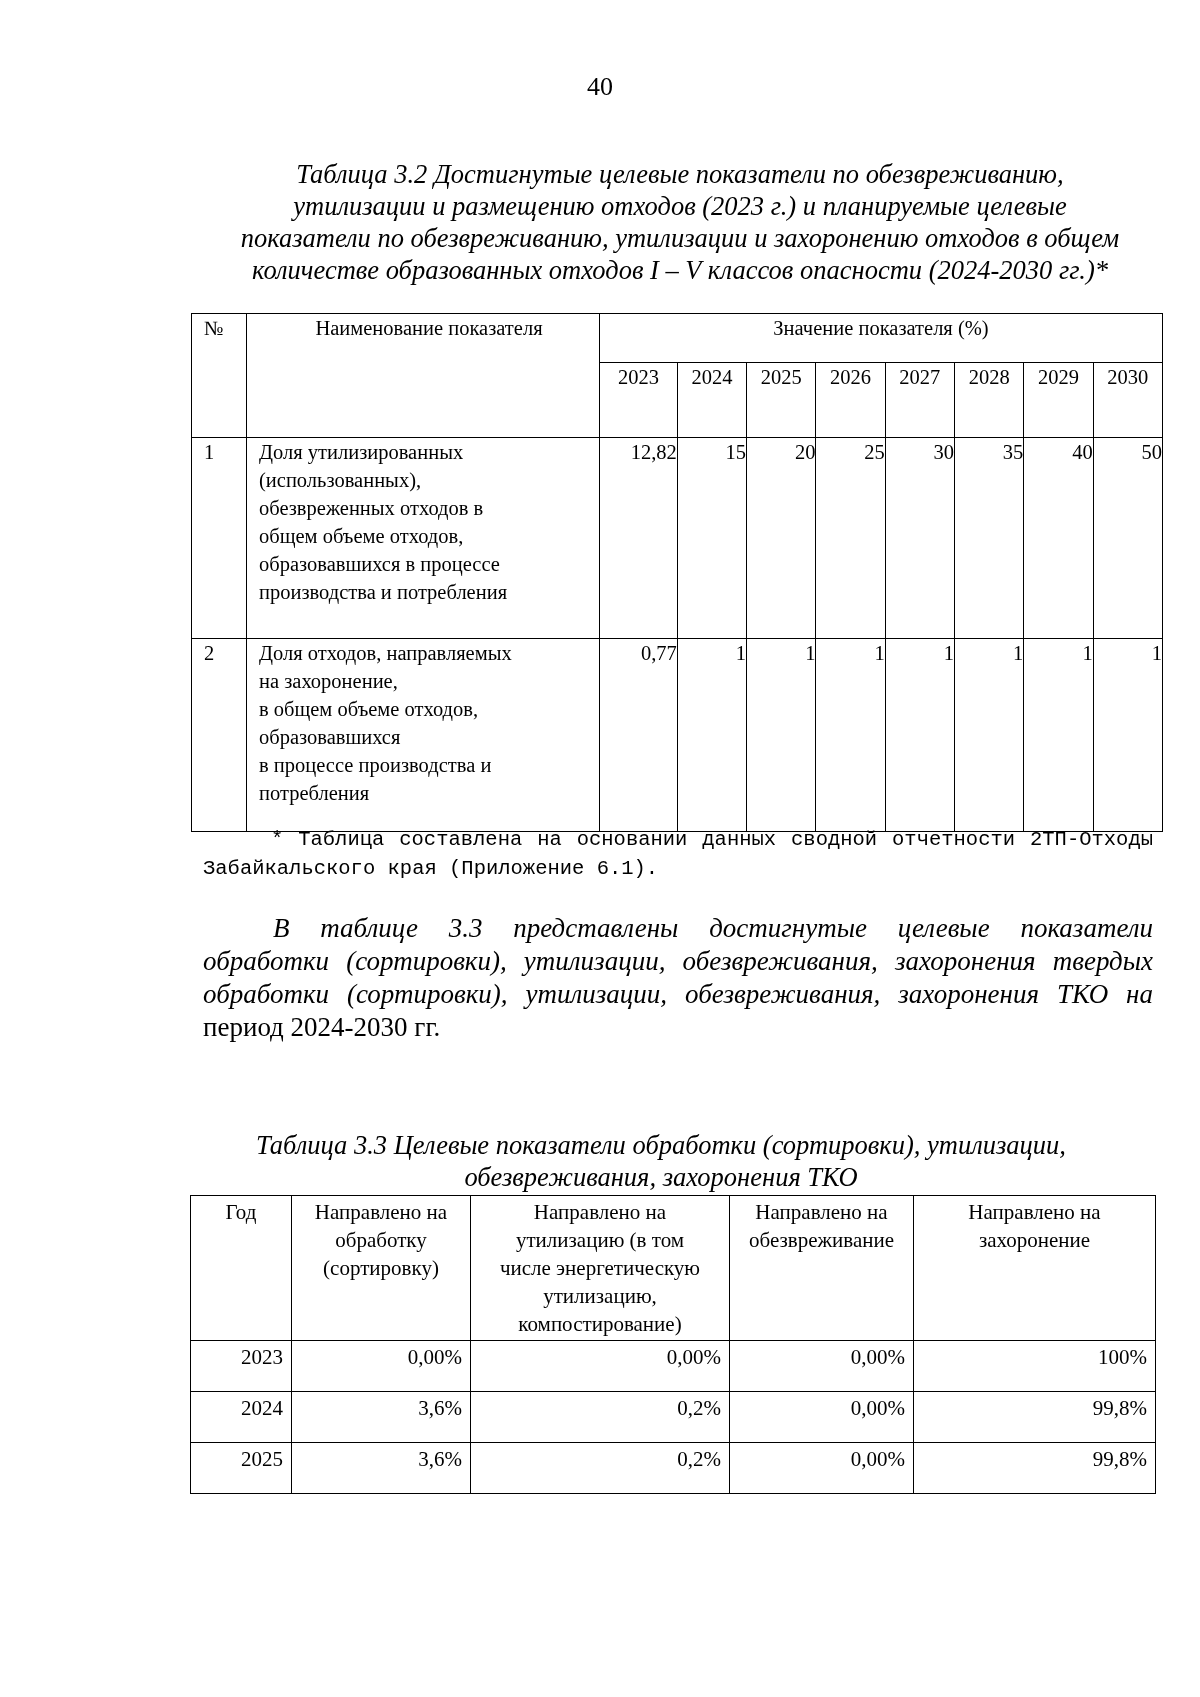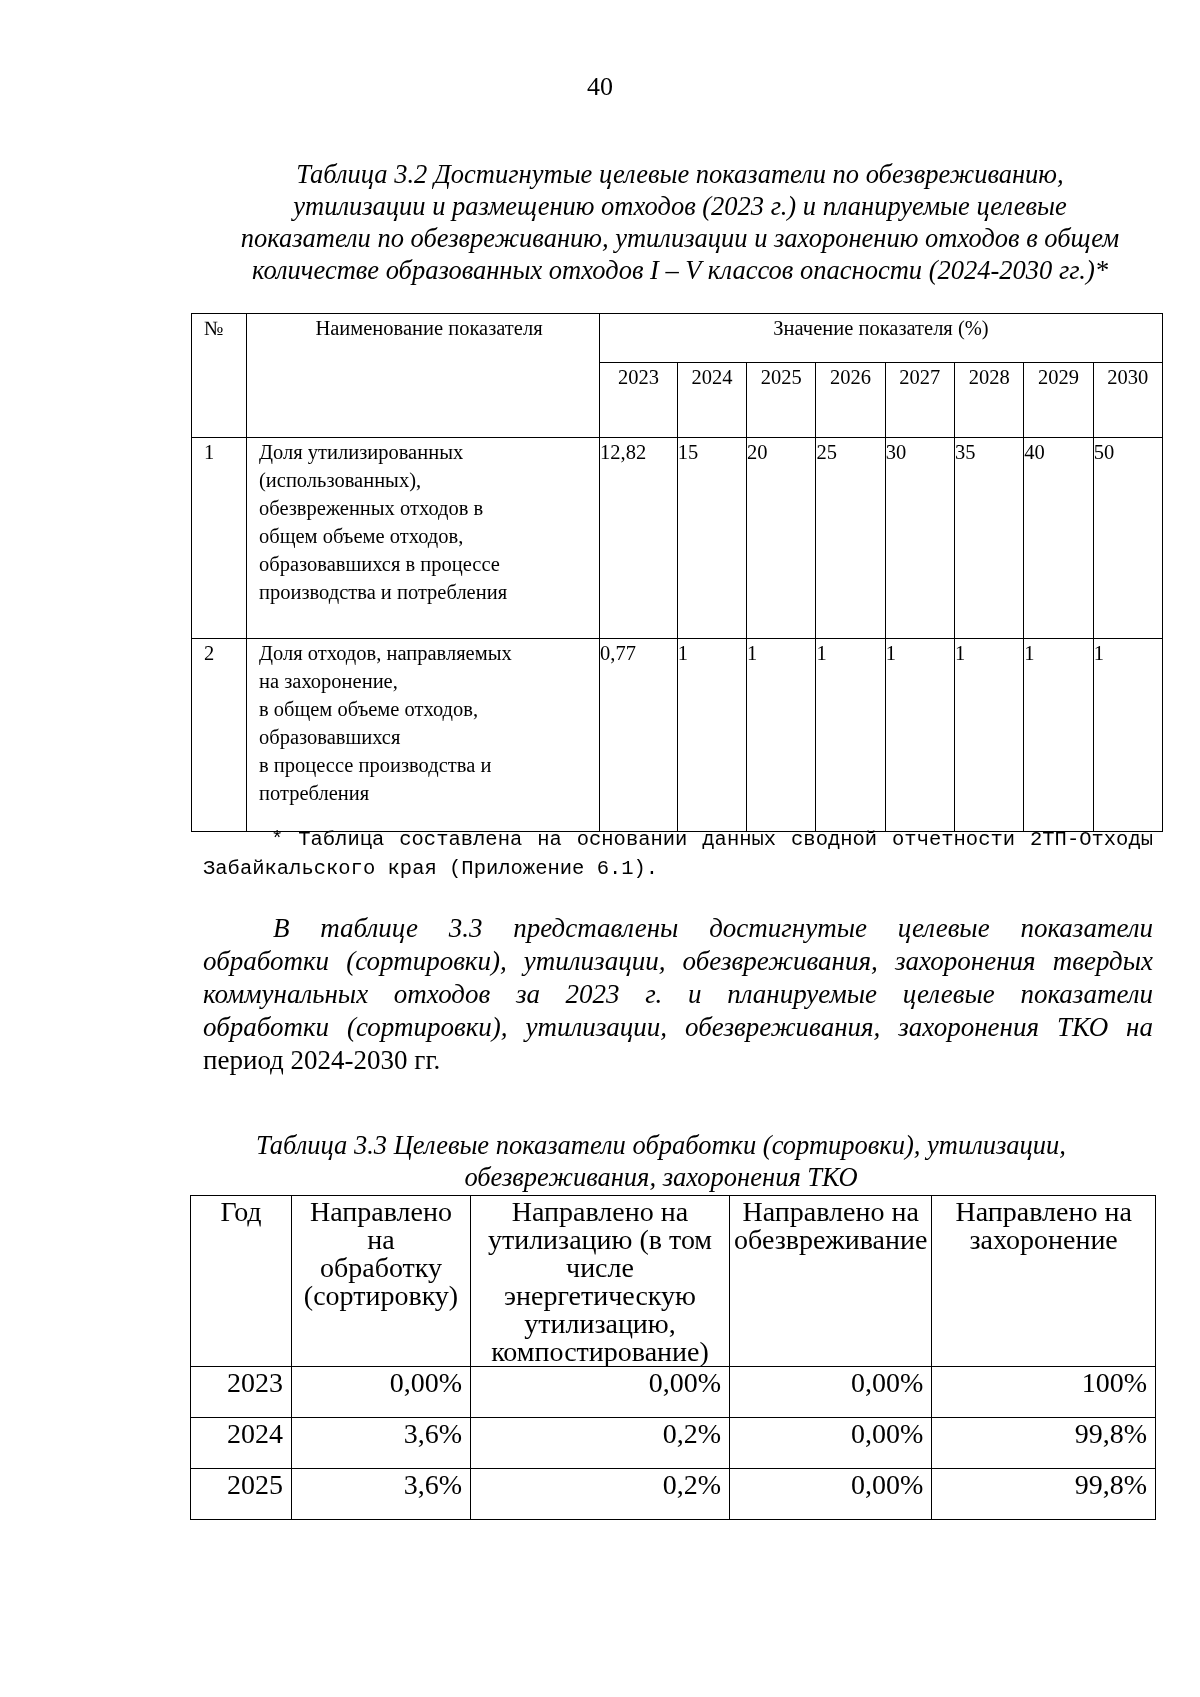--- a/index.html
+++ b/index.html
@@ -8,31 +8,31 @@
   .page-number { position: absolute; top: 72px; left: 0; width: 1200px; text-align: center; font-size: 26px; }
   .caption { position: absolute; left: 200px; width: 960px; text-align: center; font-size: 26.5px; line-height: 32px; font-style: italic; }
   #cap1 { top: 158px; }
   #cap2 { top: 1105px; left: 176px; width: 970px; margin-top: 24px; }
   table { border-collapse: collapse; position: absolute; }
   td, th { border: 1.5px solid #000; font-weight: normal; vertical-align: top; padding: 0; }
   #t1 { left: 191px; top: 313px; width: 972px; font-size: 20.5px; line-height: 28px; }
   #t1 .c-num { width: 42px; text-align: left; padding-left: 12px; }
   #t1 .c-name { width: 340px; text-align: left; padding-left: 12px; }
   #t1 .yr { text-align: center; height: 74px; }
-  #t1 .v { padding-right: 0; }
+  #t1 .v { text-align: right; padding-right: 0; }
   #t1 .hdr-top { text-align: center; height: 48px; }
   #t1 tr.r1 td { height: 200px; }
   #t1 tr.r2 td { height: 192px; }
   .footnote { position: absolute; left: 203px; top: 825px; width: 950px; font-size: 20.5px; line-height: 29px; text-align: justify; font-family: Liberation Mono, monospace; }
   .footnote .l1 { text-indent: 68px; text-align-last: justify; }
   .para { position: absolute; left: 203px; top: 912px; width: 950px; font-size: 27px; line-height: 33px; text-align: justify; }
   .para .pl { text-align-last: justify; font-style: italic; }
   .para .first { text-indent: 70px; }
   .para .last { text-align-last: left; }
-  #t2 { left: 190px; top: 1195px; width: 966px; font-size: 28px; line-height: 28px; }
+  #t2 { left: 190px; top: 1195px; width: 966px; font-size: 21px; line-height: 28px; }
   #t2 th { text-align: center; padding: 2px 4px 0 4px; }
   #t2 td { text-align: right; padding: 2px 8px 0 4px; height: 48px; }
   #t2 .hdr th { height: 142px; }
 </style>
 </head>
 <body>
 
 <div class="page-number">40</div>
 
 <div class="caption" id="cap1">
@@ -101,21 +101,20 @@
   </table>
 
 <div class="footnote">
   <div class="l1">* Таблица составлена на основании данных сводной отчетности 2ТП-Отходы</div>
   <div>Забайкальского края (Приложение 6.1).</div>
 </div>
 
 <div class="para">
   <div class="pl first">В таблице 3.3 представлены достигнутые целевые показатели</div>
   <div class="pl">обработки (сортировки), утилизации, обезвреживания, захоронения твердых</div>
-  <div class="pl">коммунальных отходов за 2023 г. и планируемые целевые показатели</div>
   <div class="pl">обработки (сортировки), утилизации, обезвреживания, захоронения ТКО на</div>
   <div class="last">период 2024-2030 гг.</div>
 </div>
 
 <div class="caption" id="cap2">
   <div>Таблица 3.3 Целевые показатели обработки (сортировки), утилизации,</div>
   <div>обезвреживания, захоронения ТКО</div>
 </div>
 
 <table id="t2">

